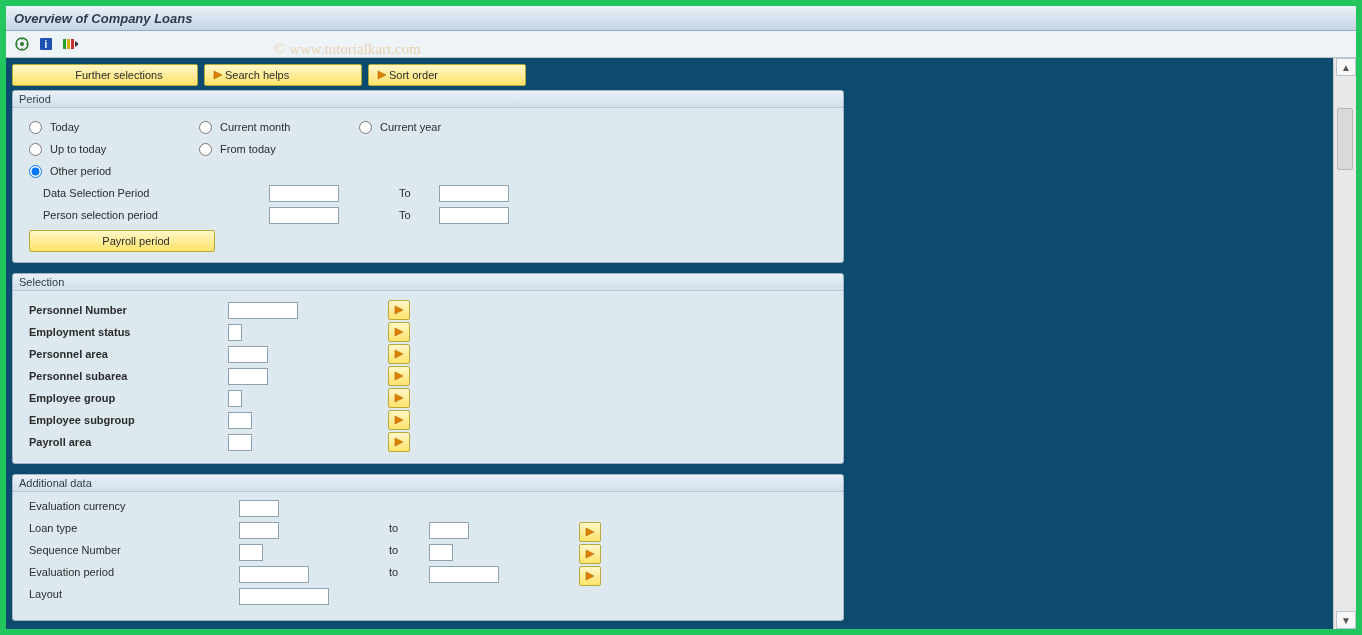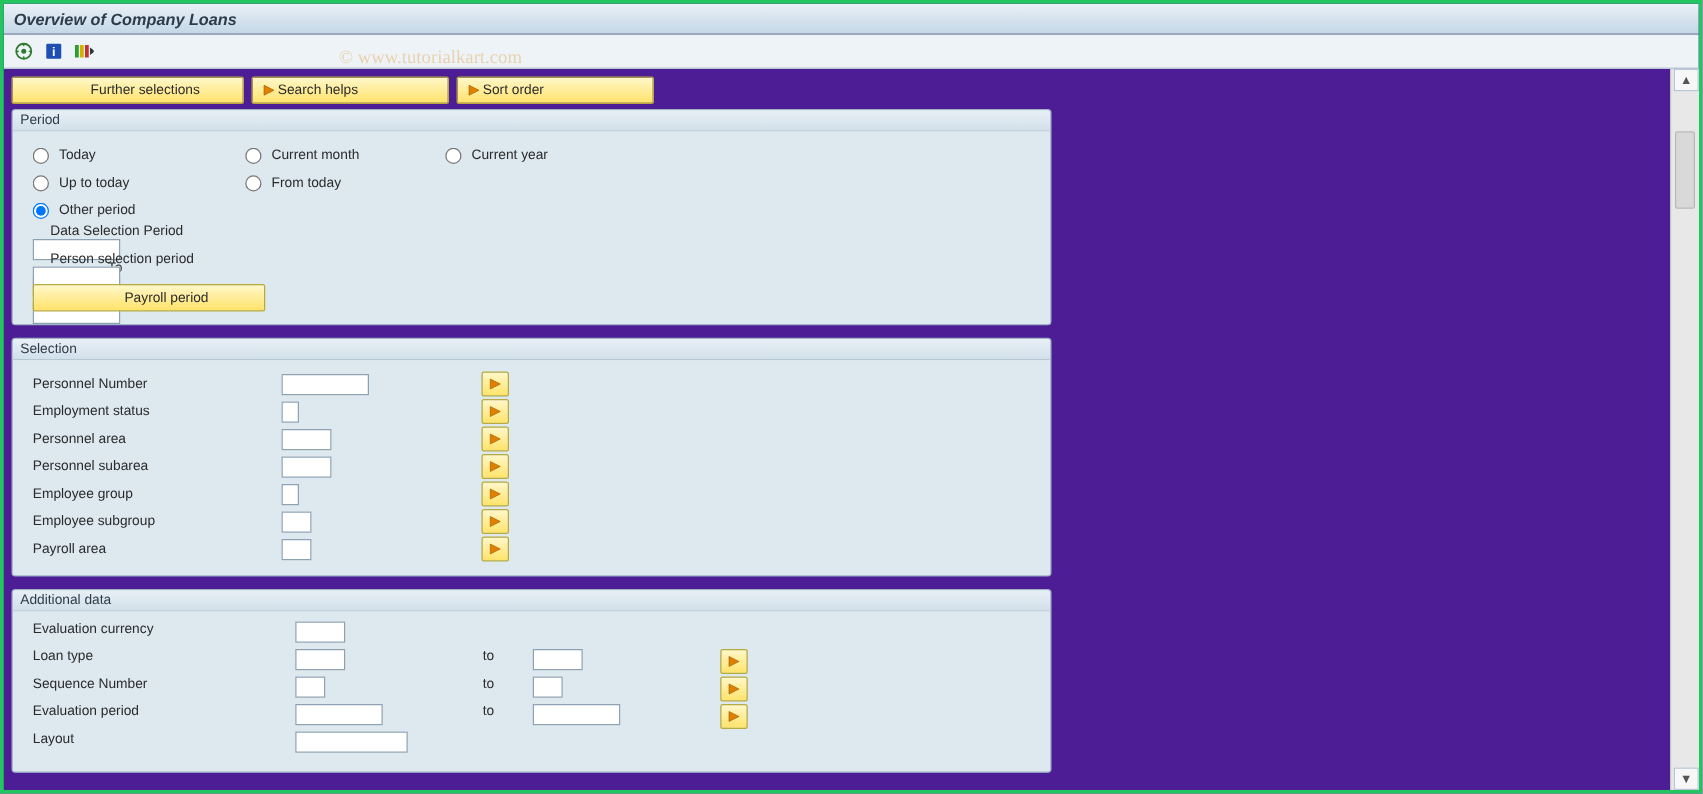--- a/index.html
+++ b/index.html
@@ -1,48 +1,48 @@
 <!DOCTYPE html>
 <html><head>
 <meta charset="utf-8">
 <style>
   html,body{margin:0;padding:0;font-family:Arial,Helvetica,sans-serif;font-size:11px;color:#2b2b2b;background:#f2f2f2;}
-  .window{width:1362px;height:635px;background:#4c1d95;position:relative;overflow:hidden;border:3px solid #22c55e;box-sizing:border-box;}
+  .window{width:1362px;height:635px;background:#0c4a6e;position:relative;overflow:hidden;border:6px solid #22c55e;box-sizing:border-box;}
   .titlebar{height:24px;background:linear-gradient(#eaf1f7,#c4d6e6);border-bottom:1px solid #97a7b7;display:flex;align-items:center;padding:0 8px;}
   .titlebar .title{font-weight:bold;font-style:italic;font-size:13px;color:#2e3c4a;}
   .toolbar{height:26px;background:#eef3f8;border-bottom:1px solid #b9c7d4;display:flex;align-items:center;gap:8px;padding:0 8px;}
   .toolbar .ico{width:16px;height:16px;display:inline-flex;align-items:center;justify-content:center;}
   .content{position:absolute;top:52px;left:0;right:22px;bottom:0;overflow:auto;padding:6px 6px 6px 6px;}
   .scrollbar{position:absolute;top:52px;right:0;bottom:0;width:22px;background:#e8e8e8;border-left:1px solid #c7c7c7;}
   .scrollbar .arrow{position:absolute;left:2px;width:18px;height:16px;background:#f7f7f7;border:1px solid #b9c7d4;display:flex;align-items:center;justify-content:center;color:#555;font-size:10px;}
   .scrollbar .up{top:0;} .scrollbar .down{bottom:0;}
   .scrollbar .thumb{position:absolute;left:3px;right:3px;top:50px;height:60px;background:#d9d9d9;border:1px solid #b9b9b9;border-radius:2px;}
   .action-row{display:flex;gap:6px;margin-bottom:4px;}
   .sap-btn{height:20px;background:linear-gradient(#fff7c9,#ffe36a);border:1px solid #b8ab3c;border-radius:2px;display:inline-flex;align-items:center;justify-content:center;padding:0 8px;cursor:pointer;}
   .sap-btn.wide{width:140px;justify-content:center;padding-left:36px;}
   .sap-btn.arrow{width:140px;justify-content:flex-start;gap:0;}
   .sap-btn.arrow .arr{margin-left:-2px;}
   .sap-btn .txt{white-space:nowrap;}
   .arr-icon{display:inline-flex;width:14px;height:14px;align-items:center;justify-content:center;}
   .groupbox{background:#dde8ef;border:1px solid #9fb4c6;border-radius:3px;margin-bottom:10px;width:830px;}
   .groupbox .legend{font-size:11px;color:#2e3c4a;background:linear-gradient(#e9f0f6,#d2e0ea);padding:2px 6px;border-bottom:1px solid #b6c6d4;border-radius:3px 3px 0 0;}
   .groupbox .body{padding:8px 10px 10px 16px;}
-  .row{display:flex;height:22px;flex-direction:column;}
+  .row{display:flex;align-items:center;height:22px;}
   .radio-row{display:flex;align-items:center;height:22px;gap:0;}
   .radio-item{display:flex;align-items:center;gap:4px;}
   .col1{width:170px;} .col2{width:160px;}
   input[type=radio]{margin:0 4px 0 0;}
   .fld-label{width:200px;display:inline-block;}
   .fld-label.indent{padding-left:14px;width:186px;}
   .txt-input{height:17px;border:1px solid #8fa2b4;background:#fff;padding:0 2px;box-sizing:border-box;}
   .w70{width:70px;} .w40{width:40px;} .w30{width:24px;} .w14{width:14px;} .w90{width:90px;}
   .to-lbl{width:40px;display:inline-block;margin-left:60px;}
   .multi-btn{width:20px;height:18px;background:linear-gradient(#fff7c9,#ffe36a);border:1px solid #b8ab3c;border-radius:2px;display:inline-flex;align-items:center;justify-content:center;cursor:pointer;margin-left:0;}
   .sel-row{display:flex;align-items:center;height:22px;}
-  .sel-row .lbl{width:199px;}
+  .sel-row .lbl{width:199px;font-weight:bold;}
   .sel-row .inputcell{width:160px;}
   .sel-row .multiwrap{margin-left:0;}
   .ad-row{display:flex;align-items:flex-start;height:22px;}
   .ad-row .lbl{width:210px;}
   .ad-row .c1{width:150px;}
   .ad-row .tol{width:40px;}
   .ad-row .c2{width:150px;}
   .watermark{position:absolute;left:268px;top:35px;font-size:15px;color:rgba(220,150,40,0.35);font-family:Georgia,serif;pointer-events:none;}
   svg{display:block;}
 </style>

